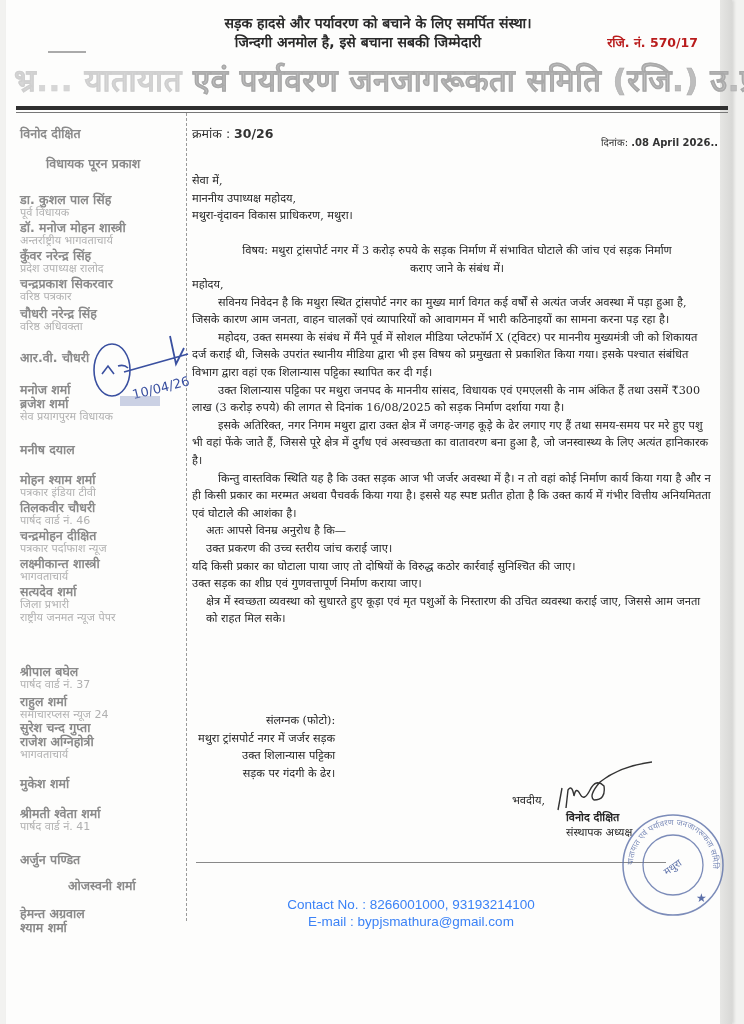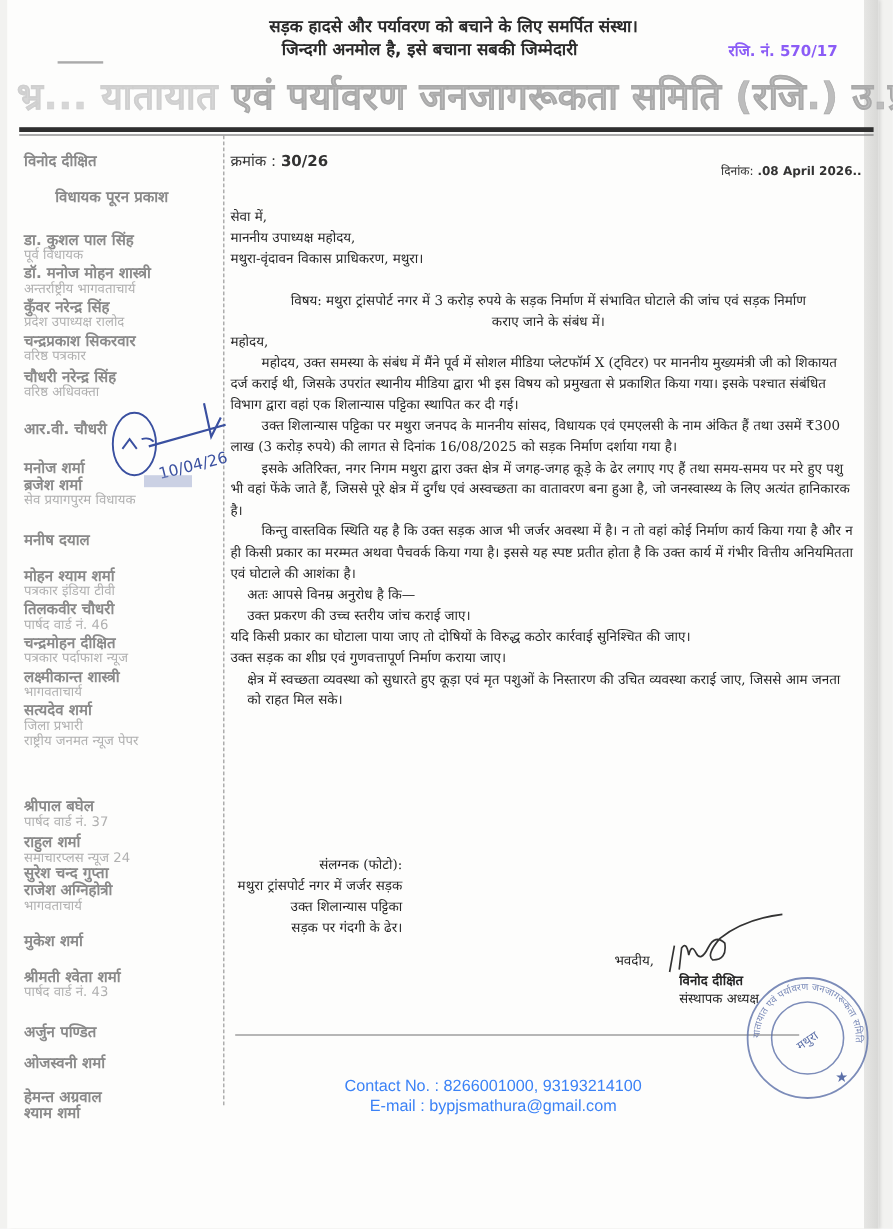--- a/index.html
+++ b/index.html
@@ -19,21 +19,21 @@
     background: linear-gradient(to right, #e6e6e4, #d8d8d6);
   }
   .header-tagline {
     position: absolute; top: 14px; left: 0; width: 744px; text-align: center;
     font-family: "DejaVu Sans", sans-serif; font-weight: bold; font-size: 14px;
     color: #2a2a2a; line-height: 19px;
   }
   .header-tagline .l2 { display: block; padding-right: 40px; }
   .reg-no {
     position: absolute; top: 34px; right: 34px;
-    font-family: "DejaVu Sans", sans-serif; font-size: 12.5px; font-weight: bold; color: #8b5cf6;
+    font-family: "DejaVu Sans", sans-serif; font-size: 12.5px; font-weight: bold; color: #b91c1c;
   }
   .header-dash {
     position: absolute; top: 51px; left: 42px; width: 38px; height: 2px; background: #aaa;
   }
   .org-title {
     position: absolute; top: 58px; left: 8px; width: 720px;
     font-family: "DejaVu Sans", sans-serif; font-size: 31px; color: #bdbdbd;
     letter-spacing: 0.5px; white-space: nowrap; font-weight: bold;
     -webkit-text-stroke: 0.5px #a9a9a9;
   }
@@ -200,27 +200,27 @@
       <div class="member" style="top: 618px;">
         <span class="name">राजेश अग्निहोत्री</span>
         <span class="role">भागवताचार्य</span>
       </div>
       <div class="member" style="top: 660px;">
         <span class="name">मुकेश शर्मा</span>
         <span class="role"></span>
       </div>
       <div class="member" style="top: 690px;">
         <span class="name">श्रीमती श्वेता शर्मा</span>
-        <span class="role">पार्षद वार्ड नं. 43</span>
+        <span class="role">पार्षद वार्ड नं. 41</span>
       </div>
       <div class="member" style="top: 736px;">
         <span class="name">अर्जुन पण्डित</span>
         <span class="role"></span>
       </div>
-      <div class="member" style="top: 762px;">
+      <div class="member" style="top: 762px; margin-left: 48px;">
         <span class="name">ओजस्वनी शर्मा</span>
         <span class="role"></span>
       </div>
       <div class="member" style="top: 790px;">
         <span class="name">हेमन्त अग्रवाल</span>
         <span class="role"></span>
       </div>
       <div class="member" style="top: 804px;">
         <span class="name">श्याम शर्मा</span>
         <span class="role"></span>
@@ -248,20 +248,21 @@
     <div class="letter addr">
       <div>सेवा में,</div>
       <div>माननीय उपाध्यक्ष महोदय,</div>
       <div>मथुरा-वृंदावन विकास प्राधिकरण, मथुरा।</div>
     </div>
 
     <div class="letter subject">विषय: मथुरा ट्रांसपोर्ट नगर में 3 करोड़ रुपये के सड़क निर्माण में संभावित घोटाले की जांच एवं सड़क निर्माण कराए जाने के संबंध में।</div>
 
     <div class="letter body-text">
       <p>महोदय,</p>
+      <p class="indent">सविनय निवेदन है कि मथुरा स्थित ट्रांसपोर्ट नगर का मुख्य मार्ग विगत कई वर्षों से अत्यंत जर्जर अवस्था में पड़ा हुआ है, जिसके कारण आम जनता, वाहन चालकों एवं व्यापारियों को आवागमन में भारी कठिनाइयों का सामना करना पड़ रहा है।</p>
       <p class="indent">महोदय, उक्त समस्या के संबंध में मैंने पूर्व में सोशल मीडिया प्लेटफॉर्म X (ट्विटर) पर माननीय मुख्यमंत्री जी को शिकायत दर्ज कराई थी, जिसके उपरांत स्थानीय मीडिया द्वारा भी इस विषय को प्रमुखता से प्रकाशित किया गया। इसके पश्चात संबंधित विभाग द्वारा वहां एक शिलान्यास पट्टिका स्थापित कर दी गई।</p>
       <p class="indent">उक्त शिलान्यास पट्टिका पर मथुरा जनपद के माननीय सांसद, विधायक एवं एमएलसी के नाम अंकित हैं तथा उसमें ₹300 लाख (3 करोड़ रुपये) की लागत से दिनांक 16/08/2025 को सड़क निर्माण दर्शाया गया है।</p>
       <p class="indent">इसके अतिरिक्त, नगर निगम मथुरा द्वारा उक्त क्षेत्र में जगह-जगह कूड़े के ढेर लगाए गए हैं तथा समय-समय पर मरे हुए पशु भी वहां फेंके जाते हैं, जिससे पूरे क्षेत्र में दुर्गंध एवं अस्वच्छता का वातावरण बना हुआ है, जो जनस्वास्थ्य के लिए अत्यंत हानिकारक है।</p>
       <p class="indent">किन्तु वास्तविक स्थिति यह है कि उक्त सड़क आज भी जर्जर अवस्था में है। न तो वहां कोई निर्माण कार्य किया गया है और न ही किसी प्रकार का मरम्मत अथवा पैचवर्क किया गया है। इससे यह स्पष्ट प्रतीत होता है कि उक्त कार्य में गंभीर वित्तीय अनियमितता एवं घोटाले की आशंका है।</p>
       <p class="ind2">अतः आपसे विनम्र अनुरोध है कि—</p>
       <p class="ind2">उक्त प्रकरण की उच्च स्तरीय जांच कराई जाए।</p>
       <p>यदि किसी प्रकार का घोटाला पाया जाए तो दोषियों के विरुद्ध कठोर कार्रवाई सुनिश्चित की   जाए।</p>
       <p>उक्त सड़क का शीघ्र एवं गुणवत्तापूर्ण निर्माण कराया जाए।</p>
       <p class="ind2">क्षेत्र में स्वच्छता व्यवस्था को सुधारते हुए कूड़ा एवं मृत पशुओं के निस्तारण की उचित व्यवस्था   कराई जाए, जिससे आम जनता को राहत मिल सके।</p>
     </div>

